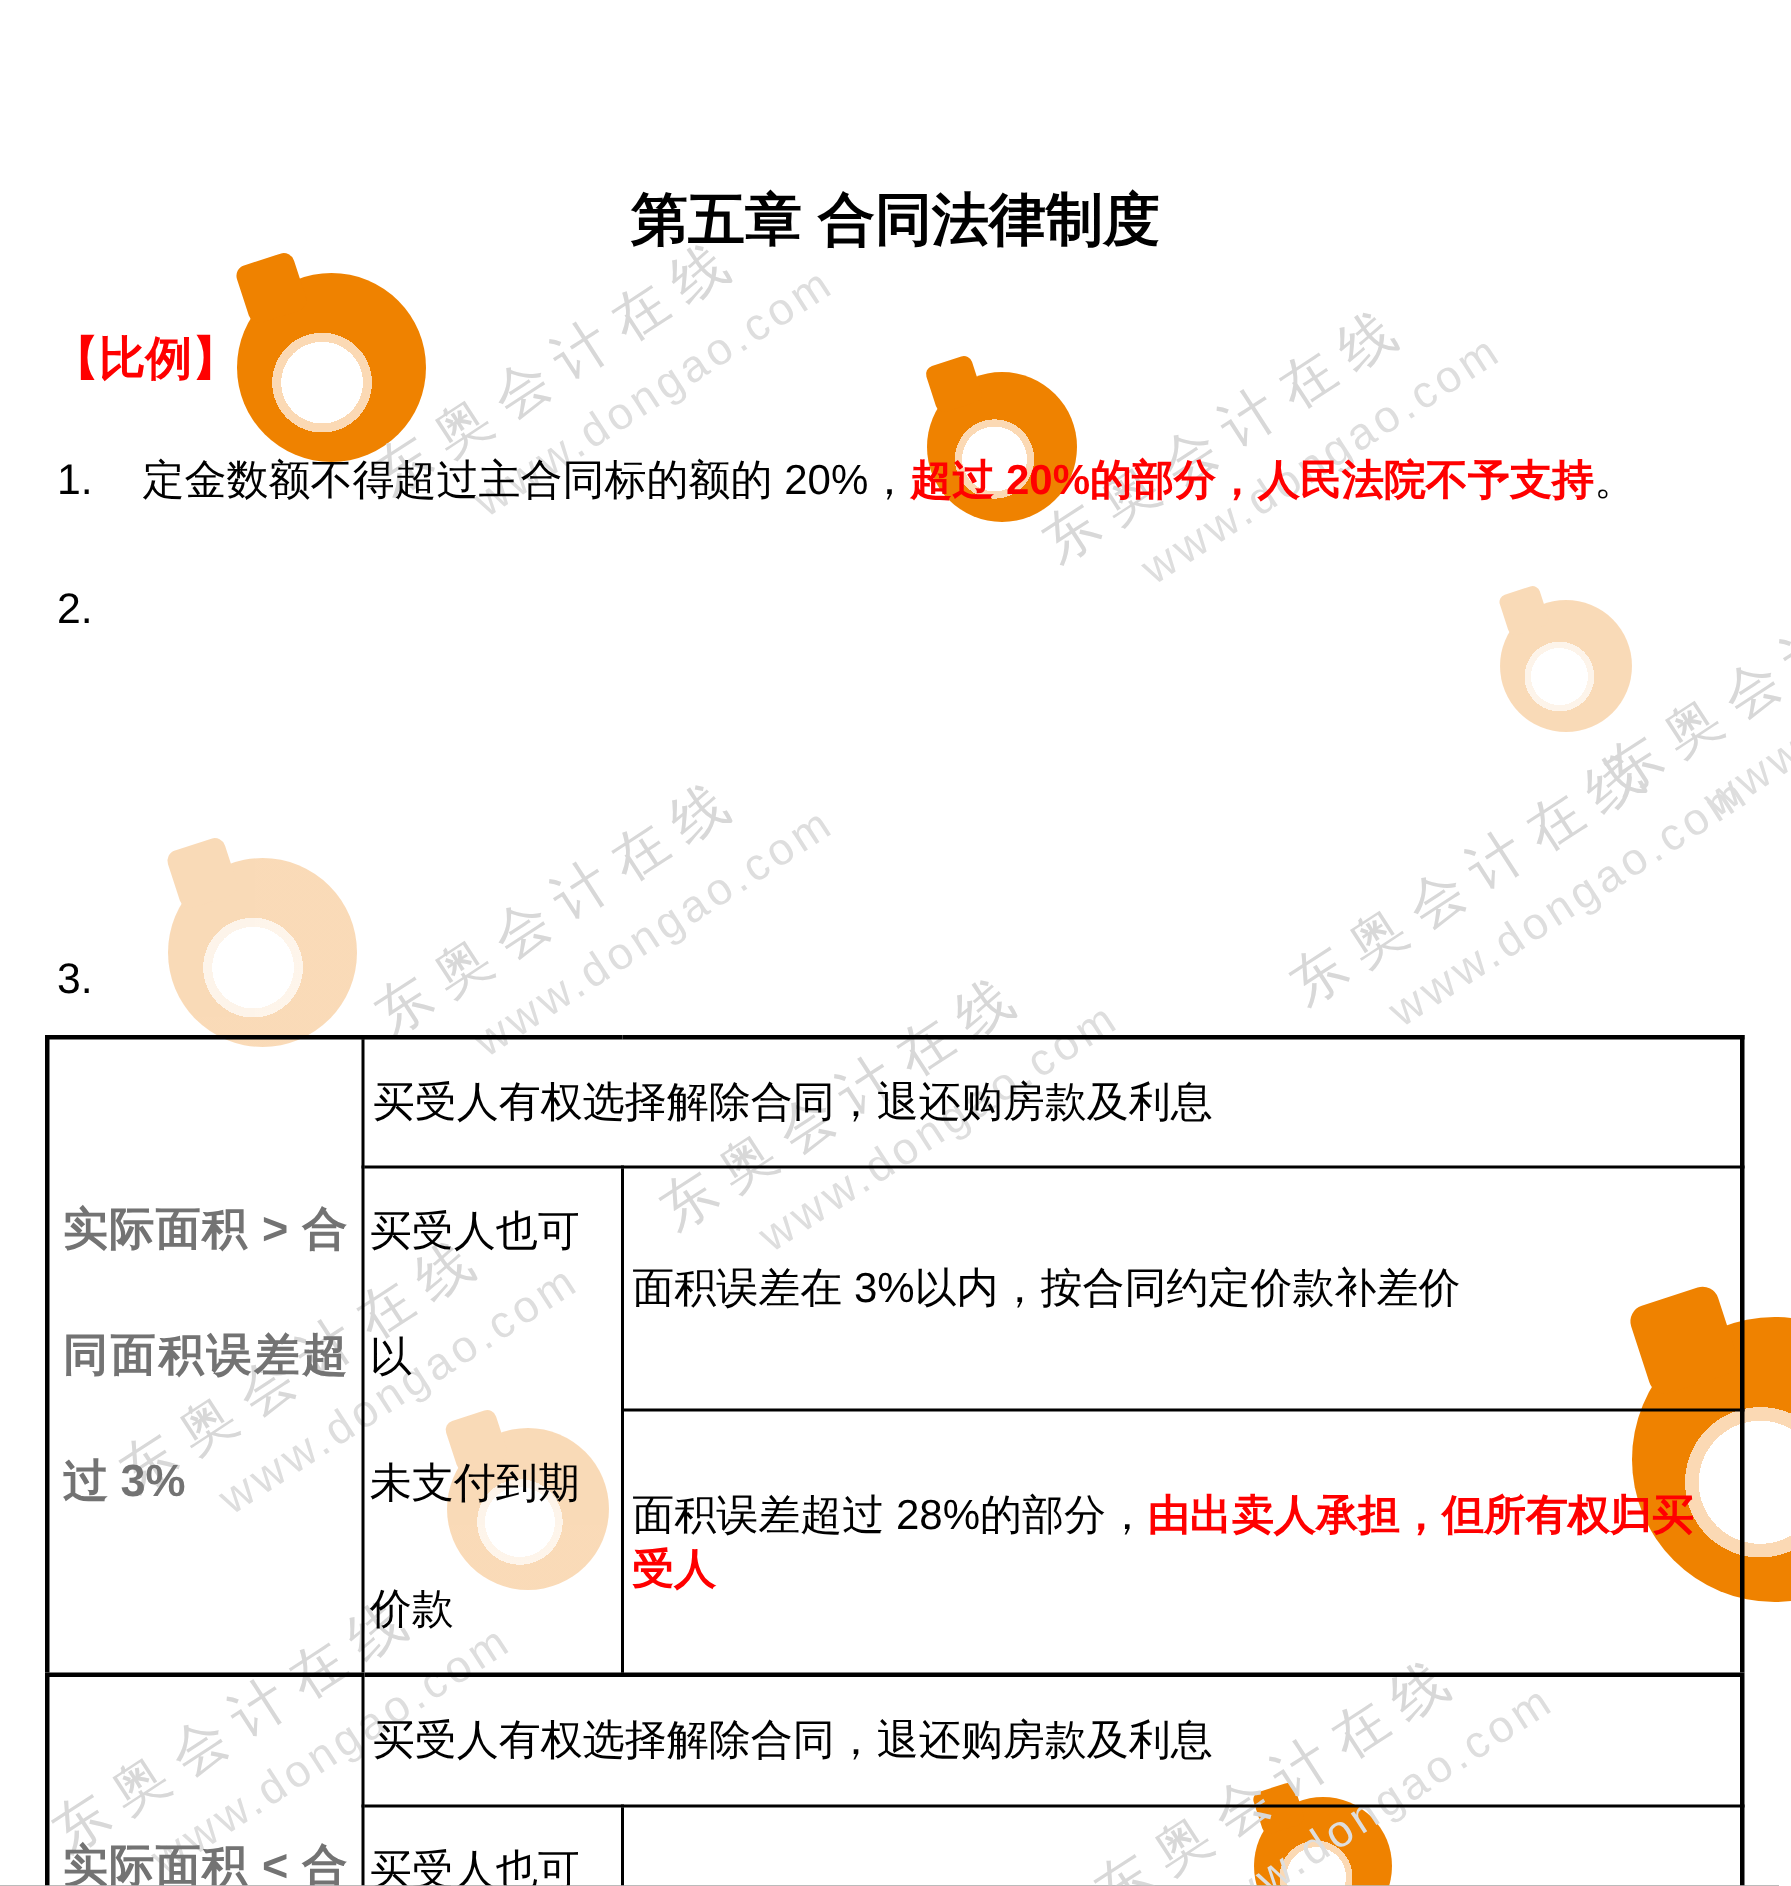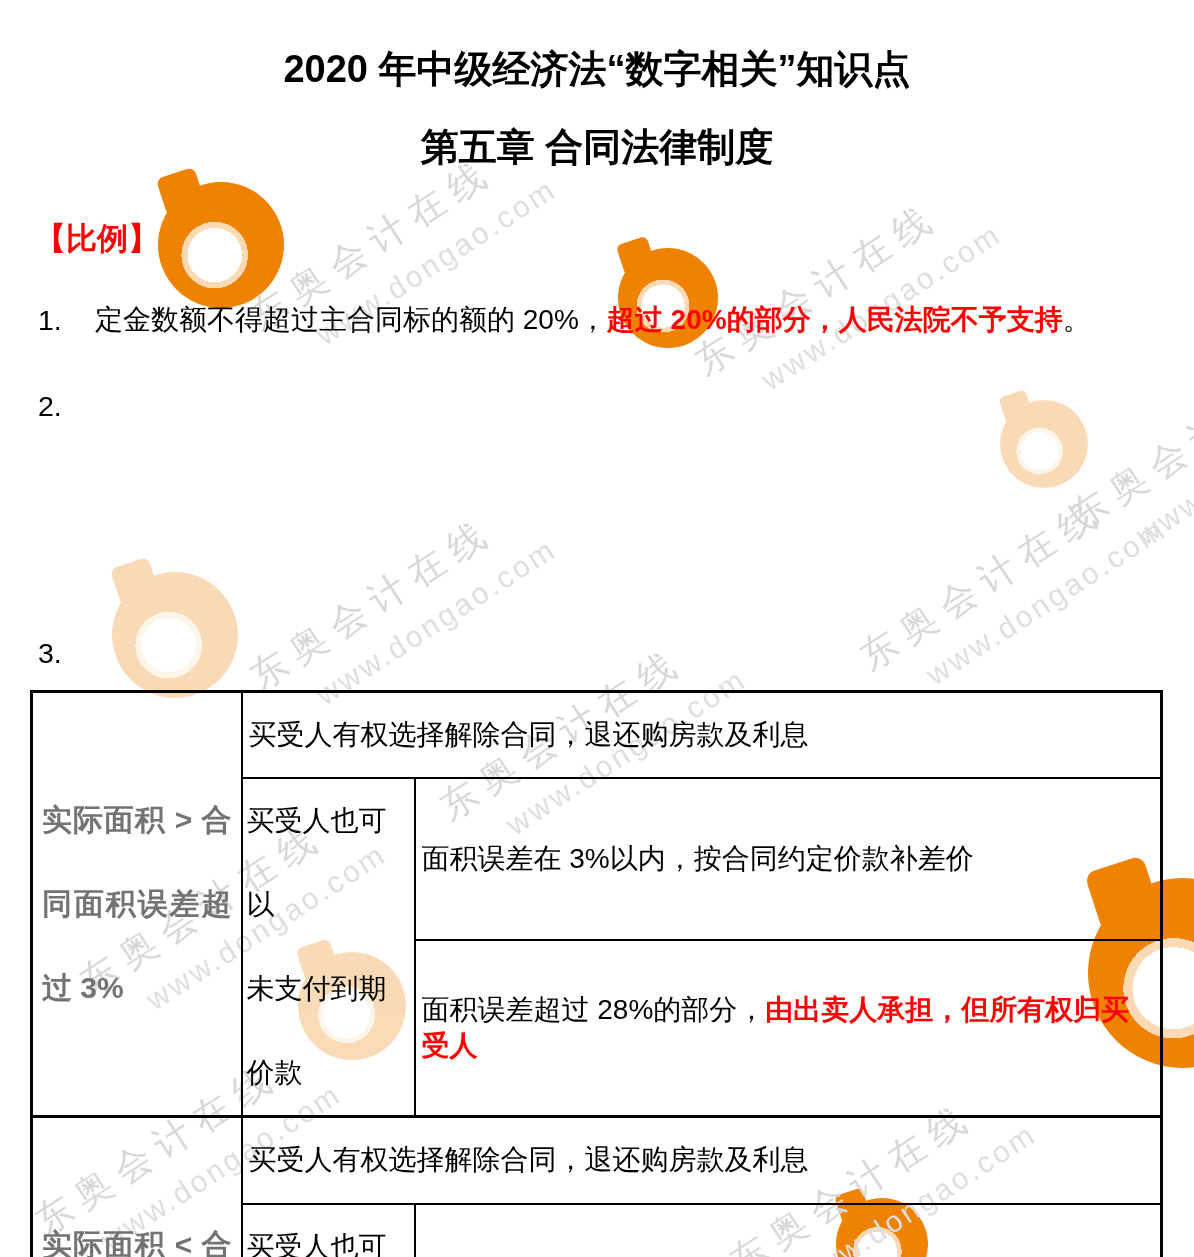--- a/index.html
+++ b/index.html
@@ -88,21 +88,20 @@
   </div>
   <div class="wm" style="left:25px;top:1205px;">
     <div class="wm-cn">东奥会计在线</div>
     <div class="wm-en">www.dongao.com</div>
   </div>
   <div class="wm" style="left:720px;top:1245px;">
     <div class="wm-cn">东奥会计在线</div>
     <div class="wm-en">www.dongao.com</div>
   </div>
 
-  <div class="ttl ttl1">2020 年中级经济法“数字相关”知识点</div>
   <div class="ttl ttl2">第五章 合同法律制度</div>
 
   <div class="bili">【比例】</div>
 
   <span class="num" style="top:300px;">1.</span>
   <div class="itext single" style="top:300px;"><span>定金数额不得超过主合同标的额的 20%，</span><span class="red">超过 20%的部分，人民法院不予支持</span><span>。</span></div>
 
   <span class="num" style="top:386px;">2.</span>
 
   <span class="num" style="top:633px;">3.</span>

